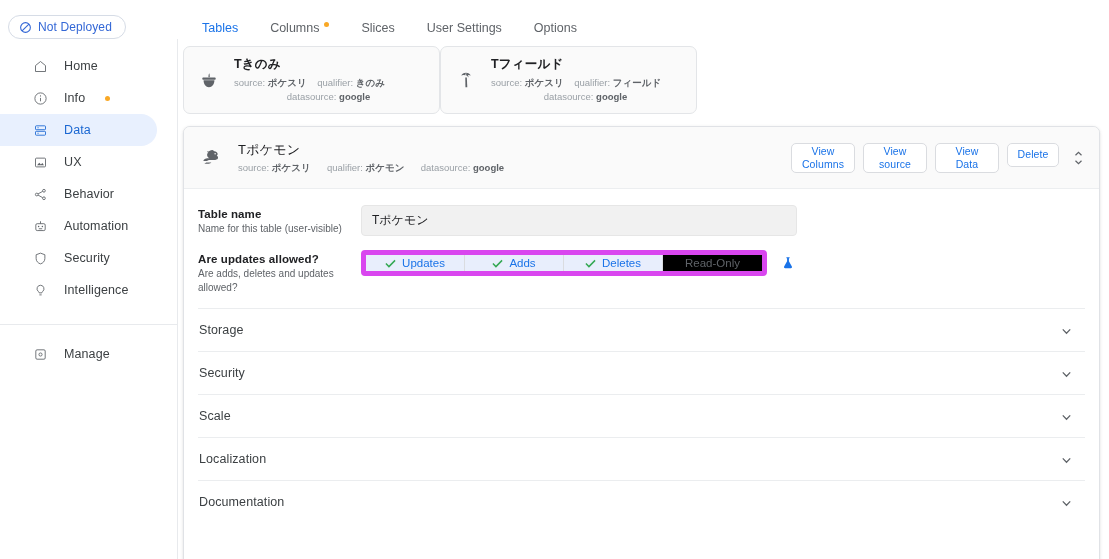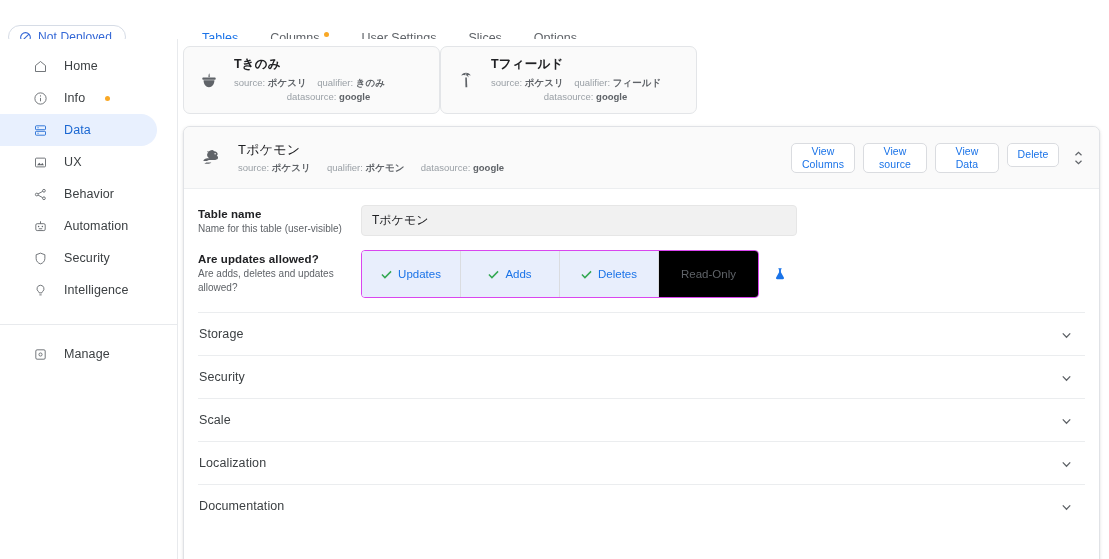--- a/index.html
+++ b/index.html
@@ -16,21 +16,21 @@
   #app {
     position: relative;
     width: 1109px;
     height: 559px;
     background: #ffffff;
   }
 
   
   .topbar {
     position: absolute;
-    left: 0; top: 18px;
+    left: 0; top: 8px;
     width: 1109px; height: 39px;
     background: #ffffff;
     border-bottom: 5px solid #000000;
   }
 
   .deploy-badge {
     position: absolute;
     left: 8px; top: 7px;
     height: 24px;
     display: flex;
@@ -297,24 +297,24 @@
     font-size: 12px;
     color: #202124;
     font-family: "Liberation Sans", sans-serif;
     padding: 0 10px;
     outline: none;
   }
 
   .seg-wrap { display: flex; align-items: center; gap: 9px; }
   .seg {
     display: flex;
-    border: 1px solid #d946ef;
+    border: 5px solid #d946ef;
     border-radius: 4px;
     overflow: hidden;
-    height: 48px;
+    height: 26px;
   }
   .seg-btn {
     min-width: 99px;
     padding: 0 12px;
     display: flex;
     align-items: center;
     justify-content: center;
     gap: 6px;
     font-size: 11.5px;
     color: #5f6368;
@@ -375,24 +375,24 @@
 
     <div class="tabs">
       <div class="tab active">
         <span>Tables</span>
       </div>
       <div class="tab">
         <span>Columns</span>
         <span class="dot"></span>
       </div>
       <div class="tab">
+        <span>Slices</span>
+      </div>
+      <div class="tab">
         <span>User Settings</span>
-      </div>
-      <div class="tab">
-        <span>Slices</span>
       </div>
       <div class="tab">
         <span>Options</span>
       </div>
     </div>
   </div>
 
   <div class="sidebar">
 
     <div class="nav-item">

